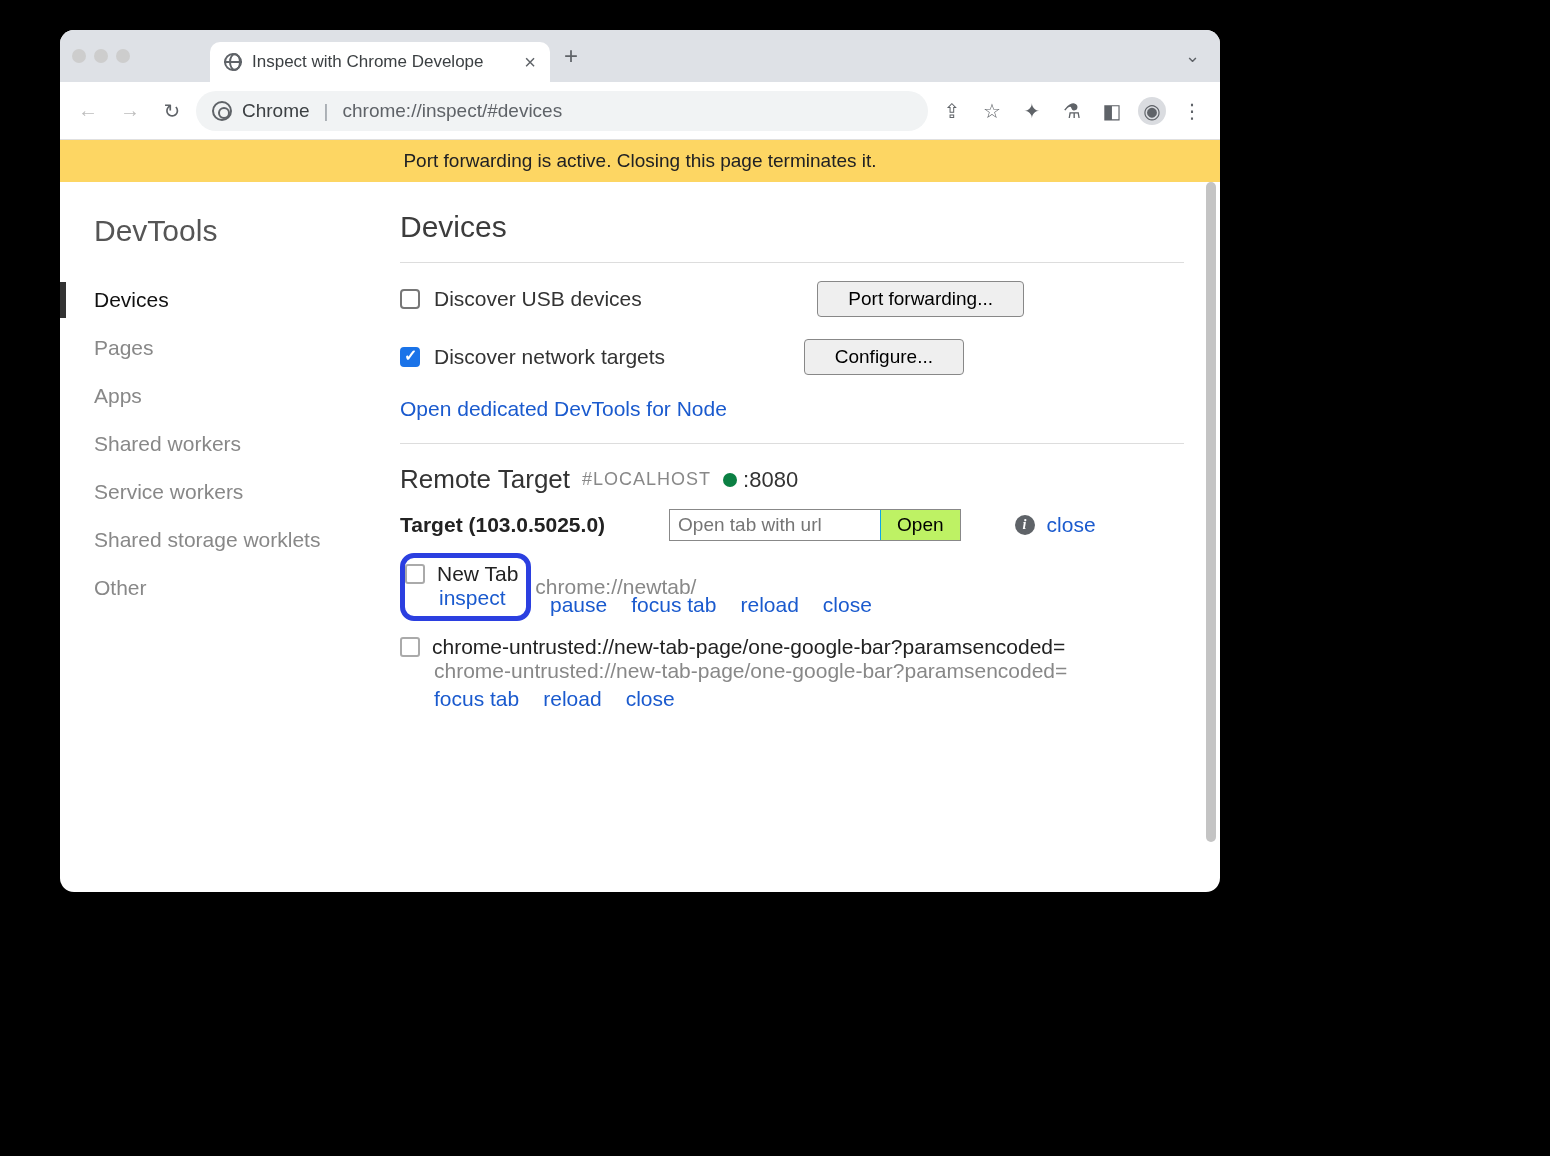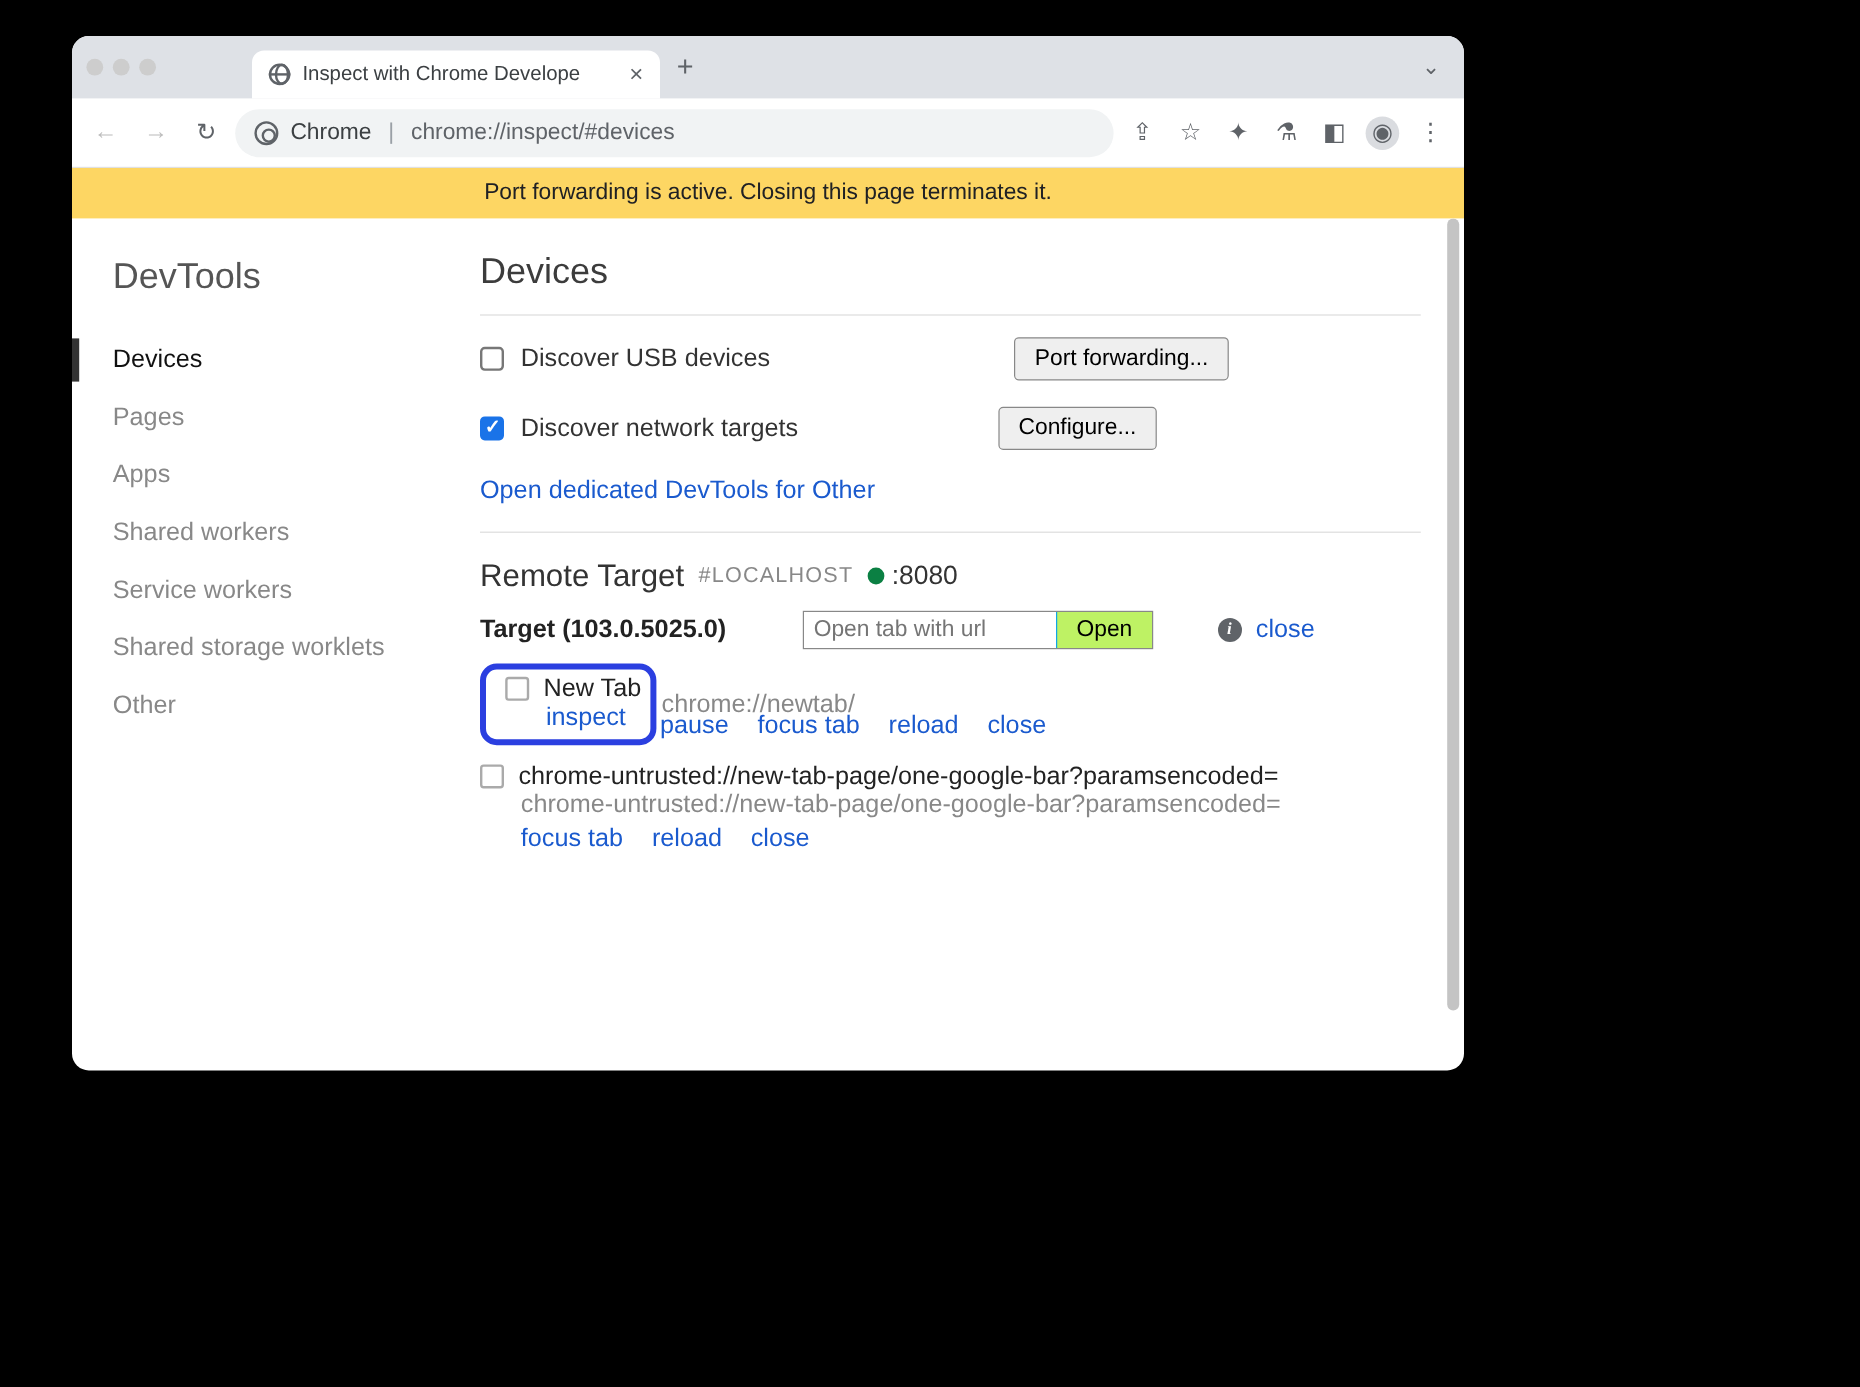--- a/index.html
+++ b/index.html
@@ -34,39 +34,39 @@
 .sidebar .nav-item.active { color:#111; font-weight:500; position:relative;}
 .sidebar .nav-item.active::before { content:""; position:absolute; left:-34px; top:6px; bottom:6px; width:6px; background:#333;}
 .main { flex:1; padding:28px 36px 0 0; overflow-y:auto;}
 .main h2 { font-size:30px; font-weight:400; color:#3c3c3c; margin-bottom:18px;}
 .hr { border:none; border-top:1px solid #ddd; margin:0 0 18px 0;}
 .row { display:flex; align-items:center; margin-bottom:22px; font-size:21px; color:#333;}
 .row .spacer { flex:1;}
 .cbx { width:20px; height:20px; border:2px solid #777; border-radius:4px; margin-right:14px; display:inline-block; position:relative; top:0;}
 .cbx.checked { background:#1a73e8; border-color:#1a73e8;}
 .cbx.checked::after { content:"✓"; color:#fff; position:absolute; left:2px; top:-3px; font-size:16px; font-weight:bold;}
-.btn { background:#efefef; border:1px solid #888; border-radius:4px; padding:6px 16px; font-size:19px; cursor:pointer; font-family:inherit;}
+.btn { background:#efefef; border:1px solid #888; border-radius:4px; padding:6px 30px; font-size:19px; cursor:pointer; font-family:inherit;}
 .link { color:#1a5ace; font-size:21px; text-decoration:none; cursor:pointer;}
 .section-title { font-size:26px; color:#333; display:flex; align-items:center; gap:12px; margin:20px 0 14px 0;}
 .section-title .sub { color:#888; font-size:18px; letter-spacing:1px;}
 .dot-green { width:14px; height:14px; background:#0b8043; border-radius:50%; display:inline-block;}
 .target-row { display:flex; align-items:center; gap:12px; margin-bottom:12px;}
 .target-row .tname { font-size:21px; font-weight:700; color:#222;}
 .url-open { display:flex; border:1px solid #888;justify-content:center;}
 .url-open input { border:none; padding:4px 8px; font-size:19px; width:210px; outline:none;}
 .url-open button { border:none; border-left:1px solid #0ea5e9; background:#bef264; padding:4px 16px; font-size:19px; cursor:pointer;}
 .info-icon { width:20px; height:20px; background:#5f6368; color:#fff; border-radius:50%; display:flex;align-items:center;justify-content:center;font-size:14px;font-weight:bold; font-style:italic; font-family:serif;}
 .entry { margin:10px 0 18px 0; font-size:21px;}
 .entry .erow1 { display:flex; align-items:center; gap:0;}
 .entry .chk { width:20px; height:20px; border:2px solid #aaa; border-radius:3px; margin-right:12px;}
 .entry .etitle { color:#222;}
 .entry .eurl { color:#888;}
 .entry .actions { display:flex; gap:24px; margin-left:34px; margin-top:4px;}
 .entry .actions .link { font-size:21px;}
-.highlight-box { border:5px solid #2b3fe0; border-radius:14px; padding:4px 8px 6px 16px; display:inline-block;}
+.highlight-box { border:5px solid #2b3fe0; border-radius:14px; padding:4px 8px 6px 0; display:inline-block;}
 .scrollbar { position:absolute; right:2px; top:0; bottom:0; width:14px; }
 .scrollbar .thumb { position:absolute; left:2px; right:2px; top:0; height:660px; background:#c4c4c4; border-radius:6px;}
 </style>
 </head>
 <body>
 
 <div class="window">
   <div class="titlebar">
     <div class="traffic">
       <div class="tlight"></div>
@@ -133,21 +133,21 @@
 
       <div class="row">
         <span class="cbx checked"></span>
         <span>Discover network targets</span>
         <span class="spacer"></span>
         <button class="btn">Configure...</button>
         <span style="width:220px;"></span>
       </div>
 
       <div class="row">
-        <a class="link">Open dedicated DevTools for Other</a>
+        <a class="link">Open dedicated DevTools for Node</a>
       </div>
 
       <hr class="hr">
 
       <div class="section-title">
         <span>Remote Target</span>
         <span class="sub">#LOCALHOST</span>
         <span class="dot-green"></span>
         <span style="font-size:22px; color:#333; margin-left:-6px;">:8080</span>
       </div>

